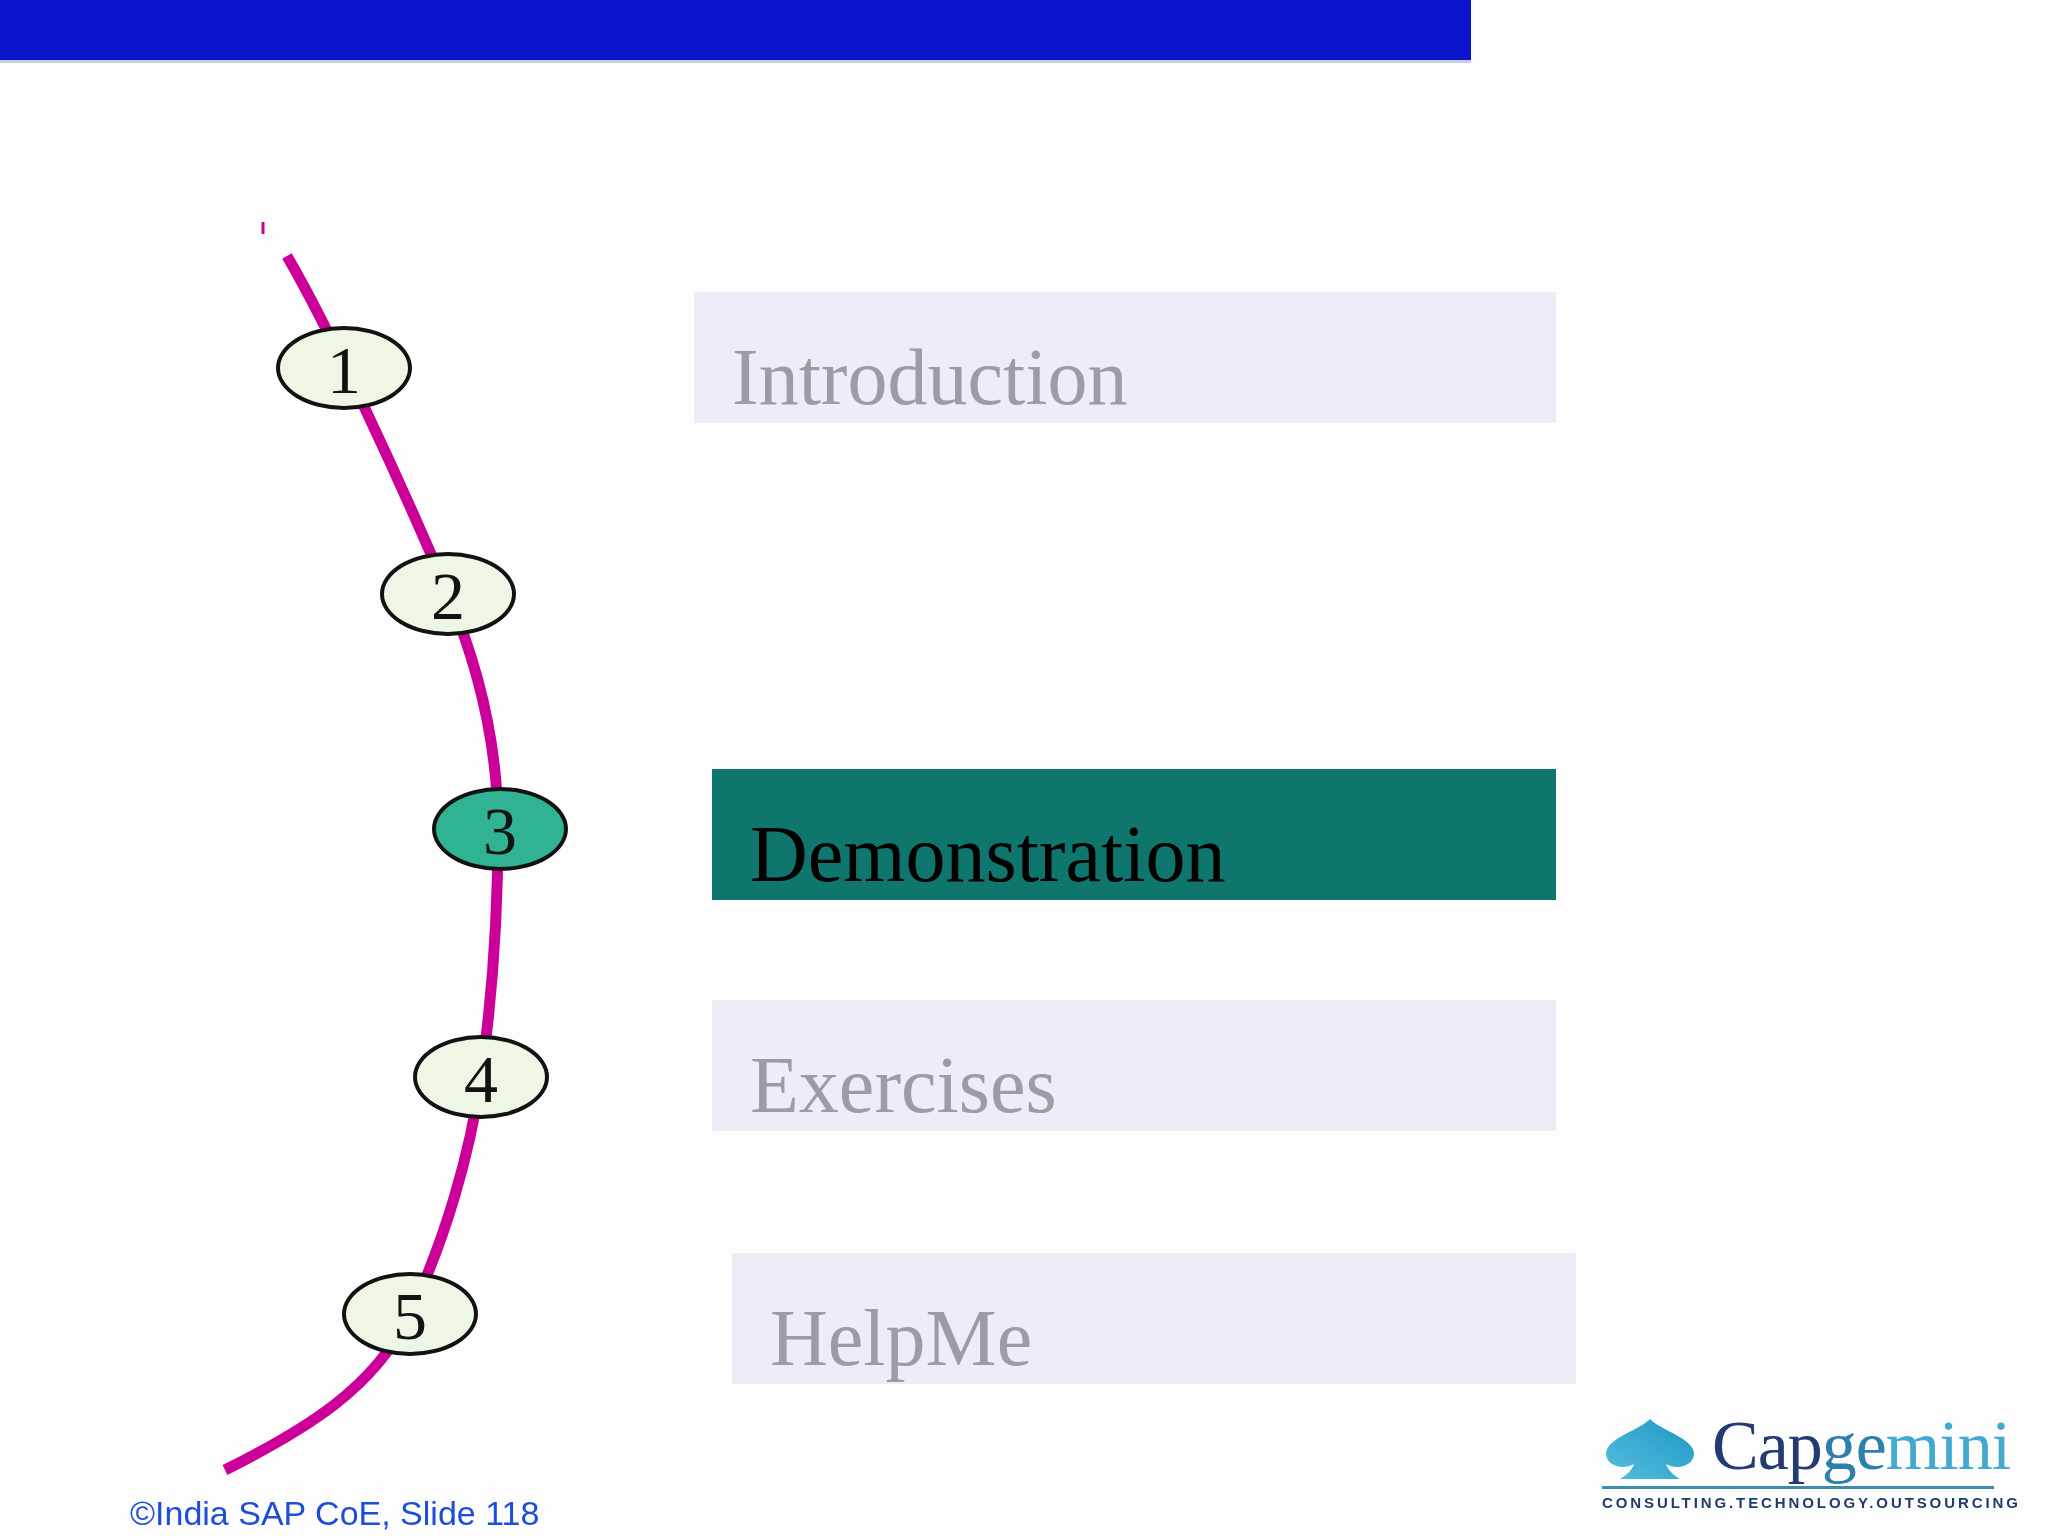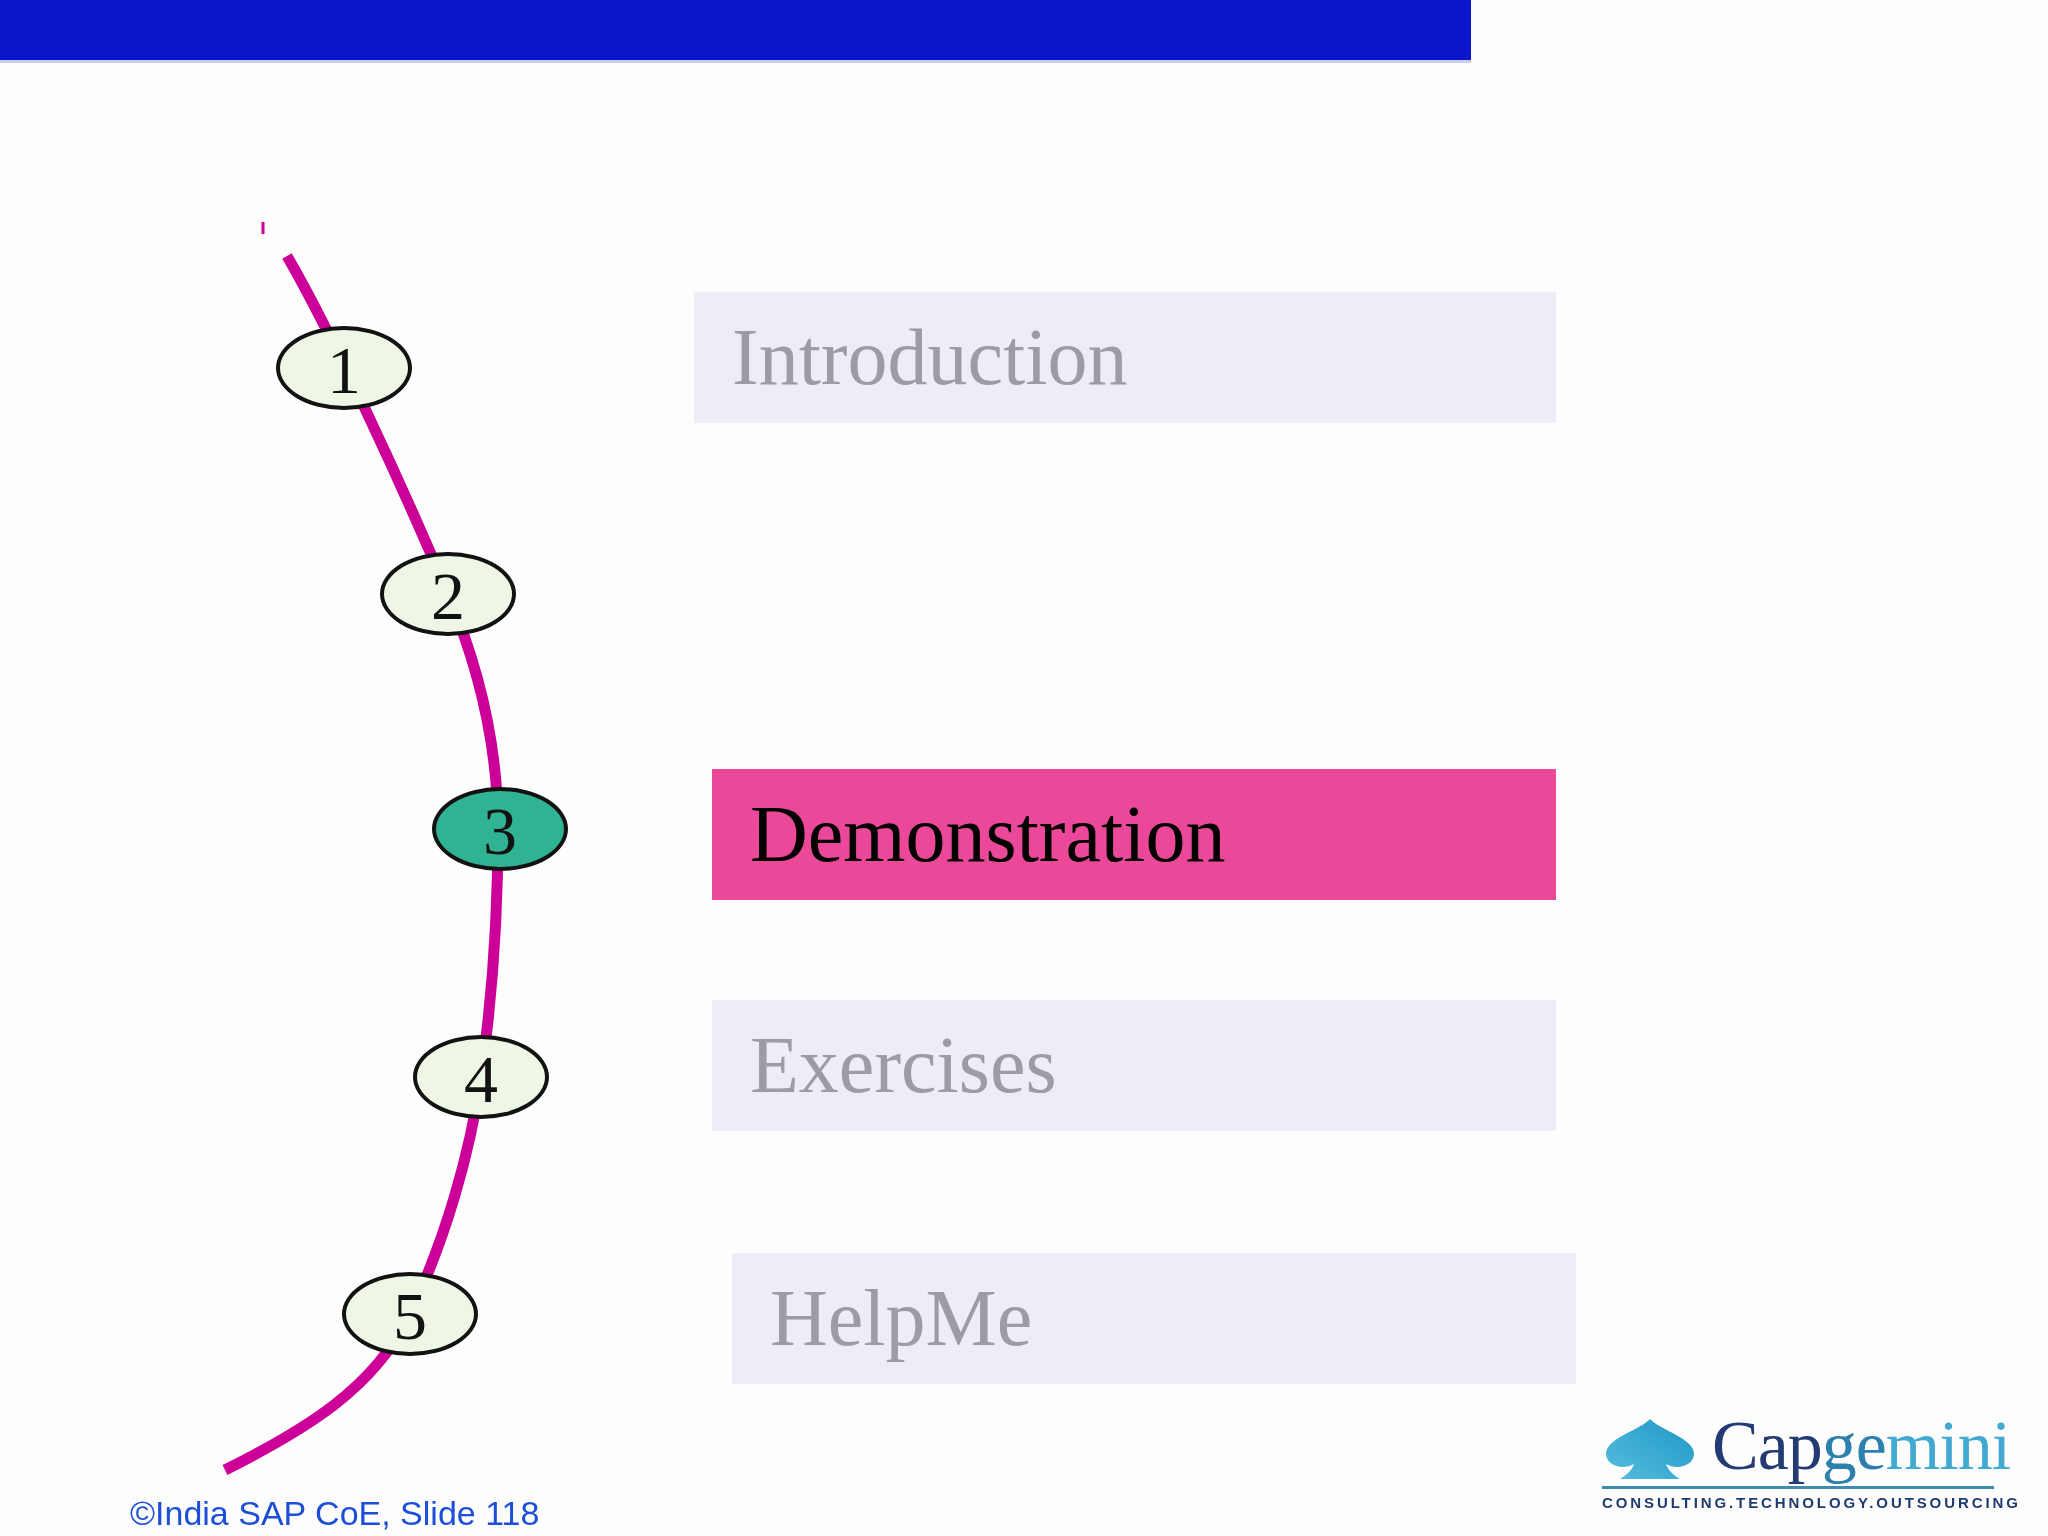--- a/index.html
+++ b/index.html
@@ -40,26 +40,26 @@
   .step2{left:380px;top:552px;}
   .step3{left:432px;top:787px;}
   .step4{left:413px;top:1035px;}
   .step5{left:342px;top:1272px;}
   .menu-item{
     position:absolute;z-index:2;
     left:712px;width:844px;height:131px;
     background:#ededf8;
     color:#9c9ca6;
     font-size:80px;
-    display:flex;align-items:center;
+    display:flex;align-items:flex-end;
     padding-left:38px;box-sizing:border-box;
     white-space:nowrap;
   }
   .menu-item.first{left:694px;width:862px;}
-  .menu-item.active{background:#ec4899;color:#000000;}
+  .menu-item.active{background:#0f766e;color:#000000;}
   .mi1{top:292px;}
   .mi2{top:530px;}
   .mi3{top:769px;}
   .mi4{top:1000px;}
   .mi5{top:1253px;margin-left:20px;}
   .footer-text{
     position:absolute;left:130px;top:1494px;z-index:2;
     font-family:"Liberation Sans", sans-serif;
     font-size:34px;color:#1d4ed8;white-space:nowrap;
   }

